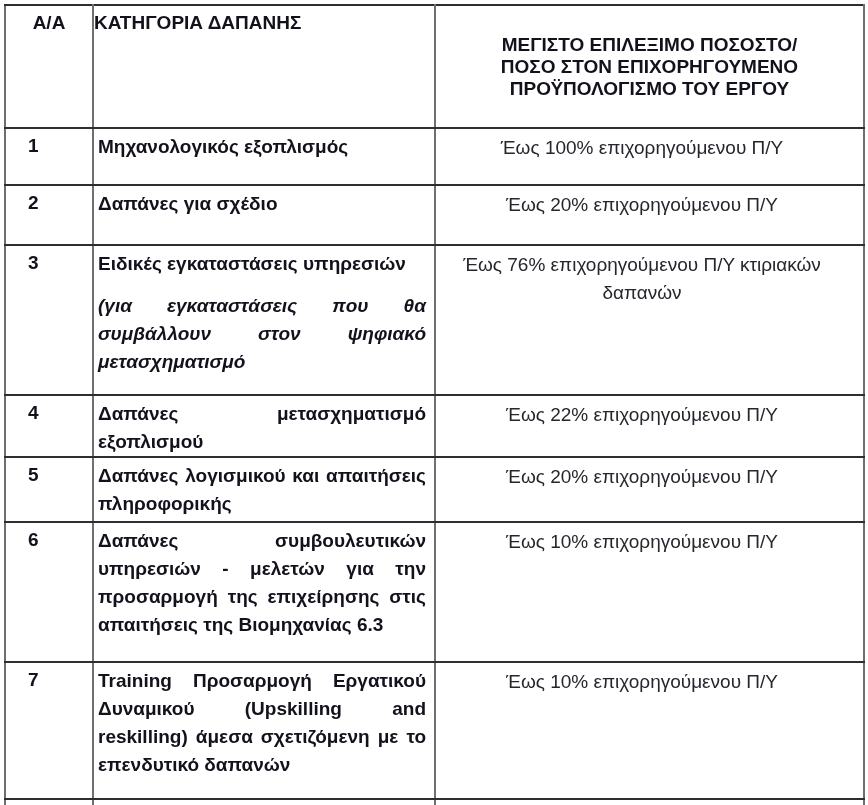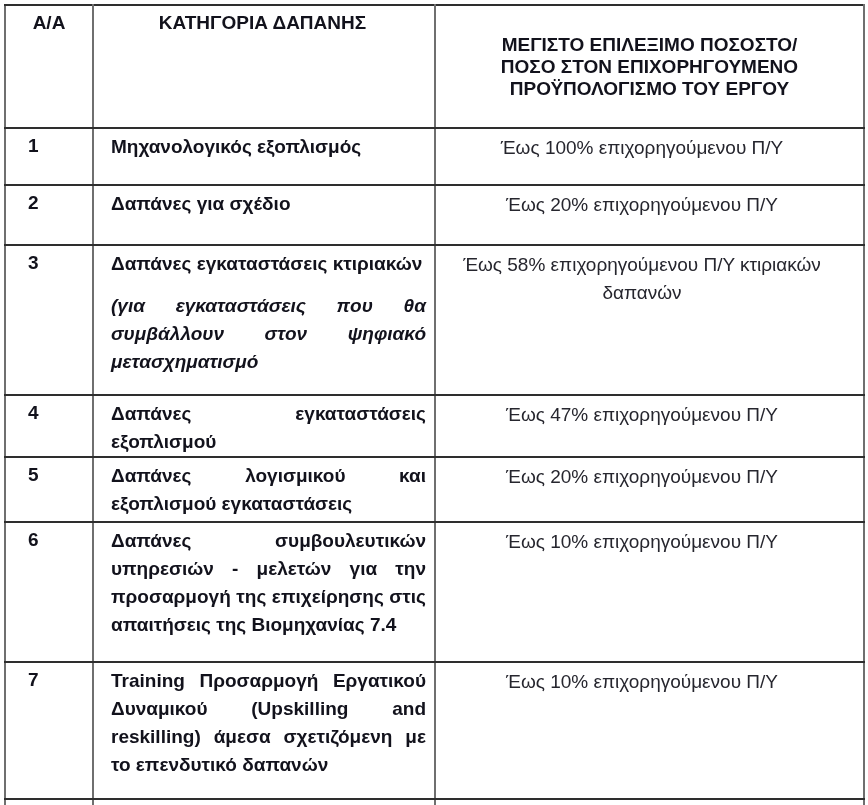--- a/index.html
+++ b/index.html
@@ -41,21 +41,21 @@
   th {
     color: #12121c;
     font-weight: bold;
     font-size: 19px;
   }
   th.col-num {
     text-align: center;
     padding-top: 6px;
   }
   th.col-cat {
-    text-align: center;
+    text-align: left;
     padding: 6px 3px 8px 0;
   }
   th.col-val {
     text-align: center;
     vertical-align: middle;
     line-height: 22px;
     padding: 4px 6px;
   }
   th.col-val p {
     margin: 0 auto;
@@ -67,21 +67,21 @@
     font-weight: bold;
     font-size: 19px;
     padding: 6px 4px 0 22px;
   }
   td.cell-cat {
     color: #12121c;
     font-weight: bold;
     font-size: 19px;
     line-height: 28px;
     text-align: justify;
-    padding: 4px 8px 0 17px;
+    padding: 4px 8px 0 4px;
     margin-top: 46px;
   }
   td.cell-cat p { margin: 0; }
   td.cell-cat p.note:not(:empty) { margin-top: 14px; font-style: italic; }
   td.cell-cat p:empty { display: none; }
 
   td.cell-val {
     color: #26262e;
     font-size: 19px;
     line-height: 28px;
@@ -121,45 +121,45 @@
         <td class="cell-num">2</td>
         <td class="cell-cat">
           <p>Δαπάνες για σχέδιο</p>
 
         </td>
         <td class="cell-val">Έως 20% επιχορηγούμενου Π/Υ</td>
       </tr>
       <tr class="r3">
         <td class="cell-num">3</td>
         <td class="cell-cat">
-          <p>Δαπάνες εγκαταστάσεις κτιριακών</p>
+          <p>Ειδικές εγκαταστάσεις υπηρεσιών</p>
           <p class="note">(για εγκαταστάσεις που θα συμβάλλουν στον ψηφιακό μετασχηματισμό</p>
         </td>
-        <td class="cell-val">Έως 58% επιχορηγούμενου Π/Υ κτιριακών δαπανών</td>
+        <td class="cell-val">Έως 76% επιχορηγούμενου Π/Υ κτιριακών δαπανών</td>
       </tr>
       <tr class="r4">
         <td class="cell-num">4</td>
         <td class="cell-cat">
-          <p>Δαπάνες εγκαταστάσεις εξοπλισμού</p>
+          <p>Δαπάνες μετασχηματισμό εξοπλισμού</p>
 
         </td>
-        <td class="cell-val">Έως 47% επιχορηγούμενου Π/Υ</td>
+        <td class="cell-val">Έως 22% επιχορηγούμενου Π/Υ</td>
       </tr>
       <tr class="r5">
         <td class="cell-num">5</td>
         <td class="cell-cat">
-          <p>Δαπάνες λογισμικού και εξοπλισμού εγκαταστάσεις</p>
+          <p>Δαπάνες λογισμικού και απαιτήσεις πληροφορικής</p>
 
         </td>
         <td class="cell-val">Έως 20% επιχορηγούμενου Π/Υ</td>
       </tr>
       <tr class="r6">
         <td class="cell-num">6</td>
         <td class="cell-cat">
-          <p>Δαπάνες συμβουλευτικών υπηρεσιών - μελετών για την προσαρμογή της επιχείρησης στις απαιτήσεις της Βιομηχανίας 7.4</p>
+          <p>Δαπάνες συμβουλευτικών υπηρεσιών - μελετών για την προσαρμογή της επιχείρησης στις απαιτήσεις της Βιομηχανίας 6.3</p>
 
         </td>
         <td class="cell-val">Έως 10% επιχορηγούμενου Π/Υ</td>
       </tr>
       <tr class="r7">
         <td class="cell-num">7</td>
         <td class="cell-cat">
           <p>Training Προσαρμογή Εργατικού Δυναμικού (Upskilling and reskilling) άμεσα σχετιζόμενη με το επενδυτικό δαπανών</p>
 
         </td>

